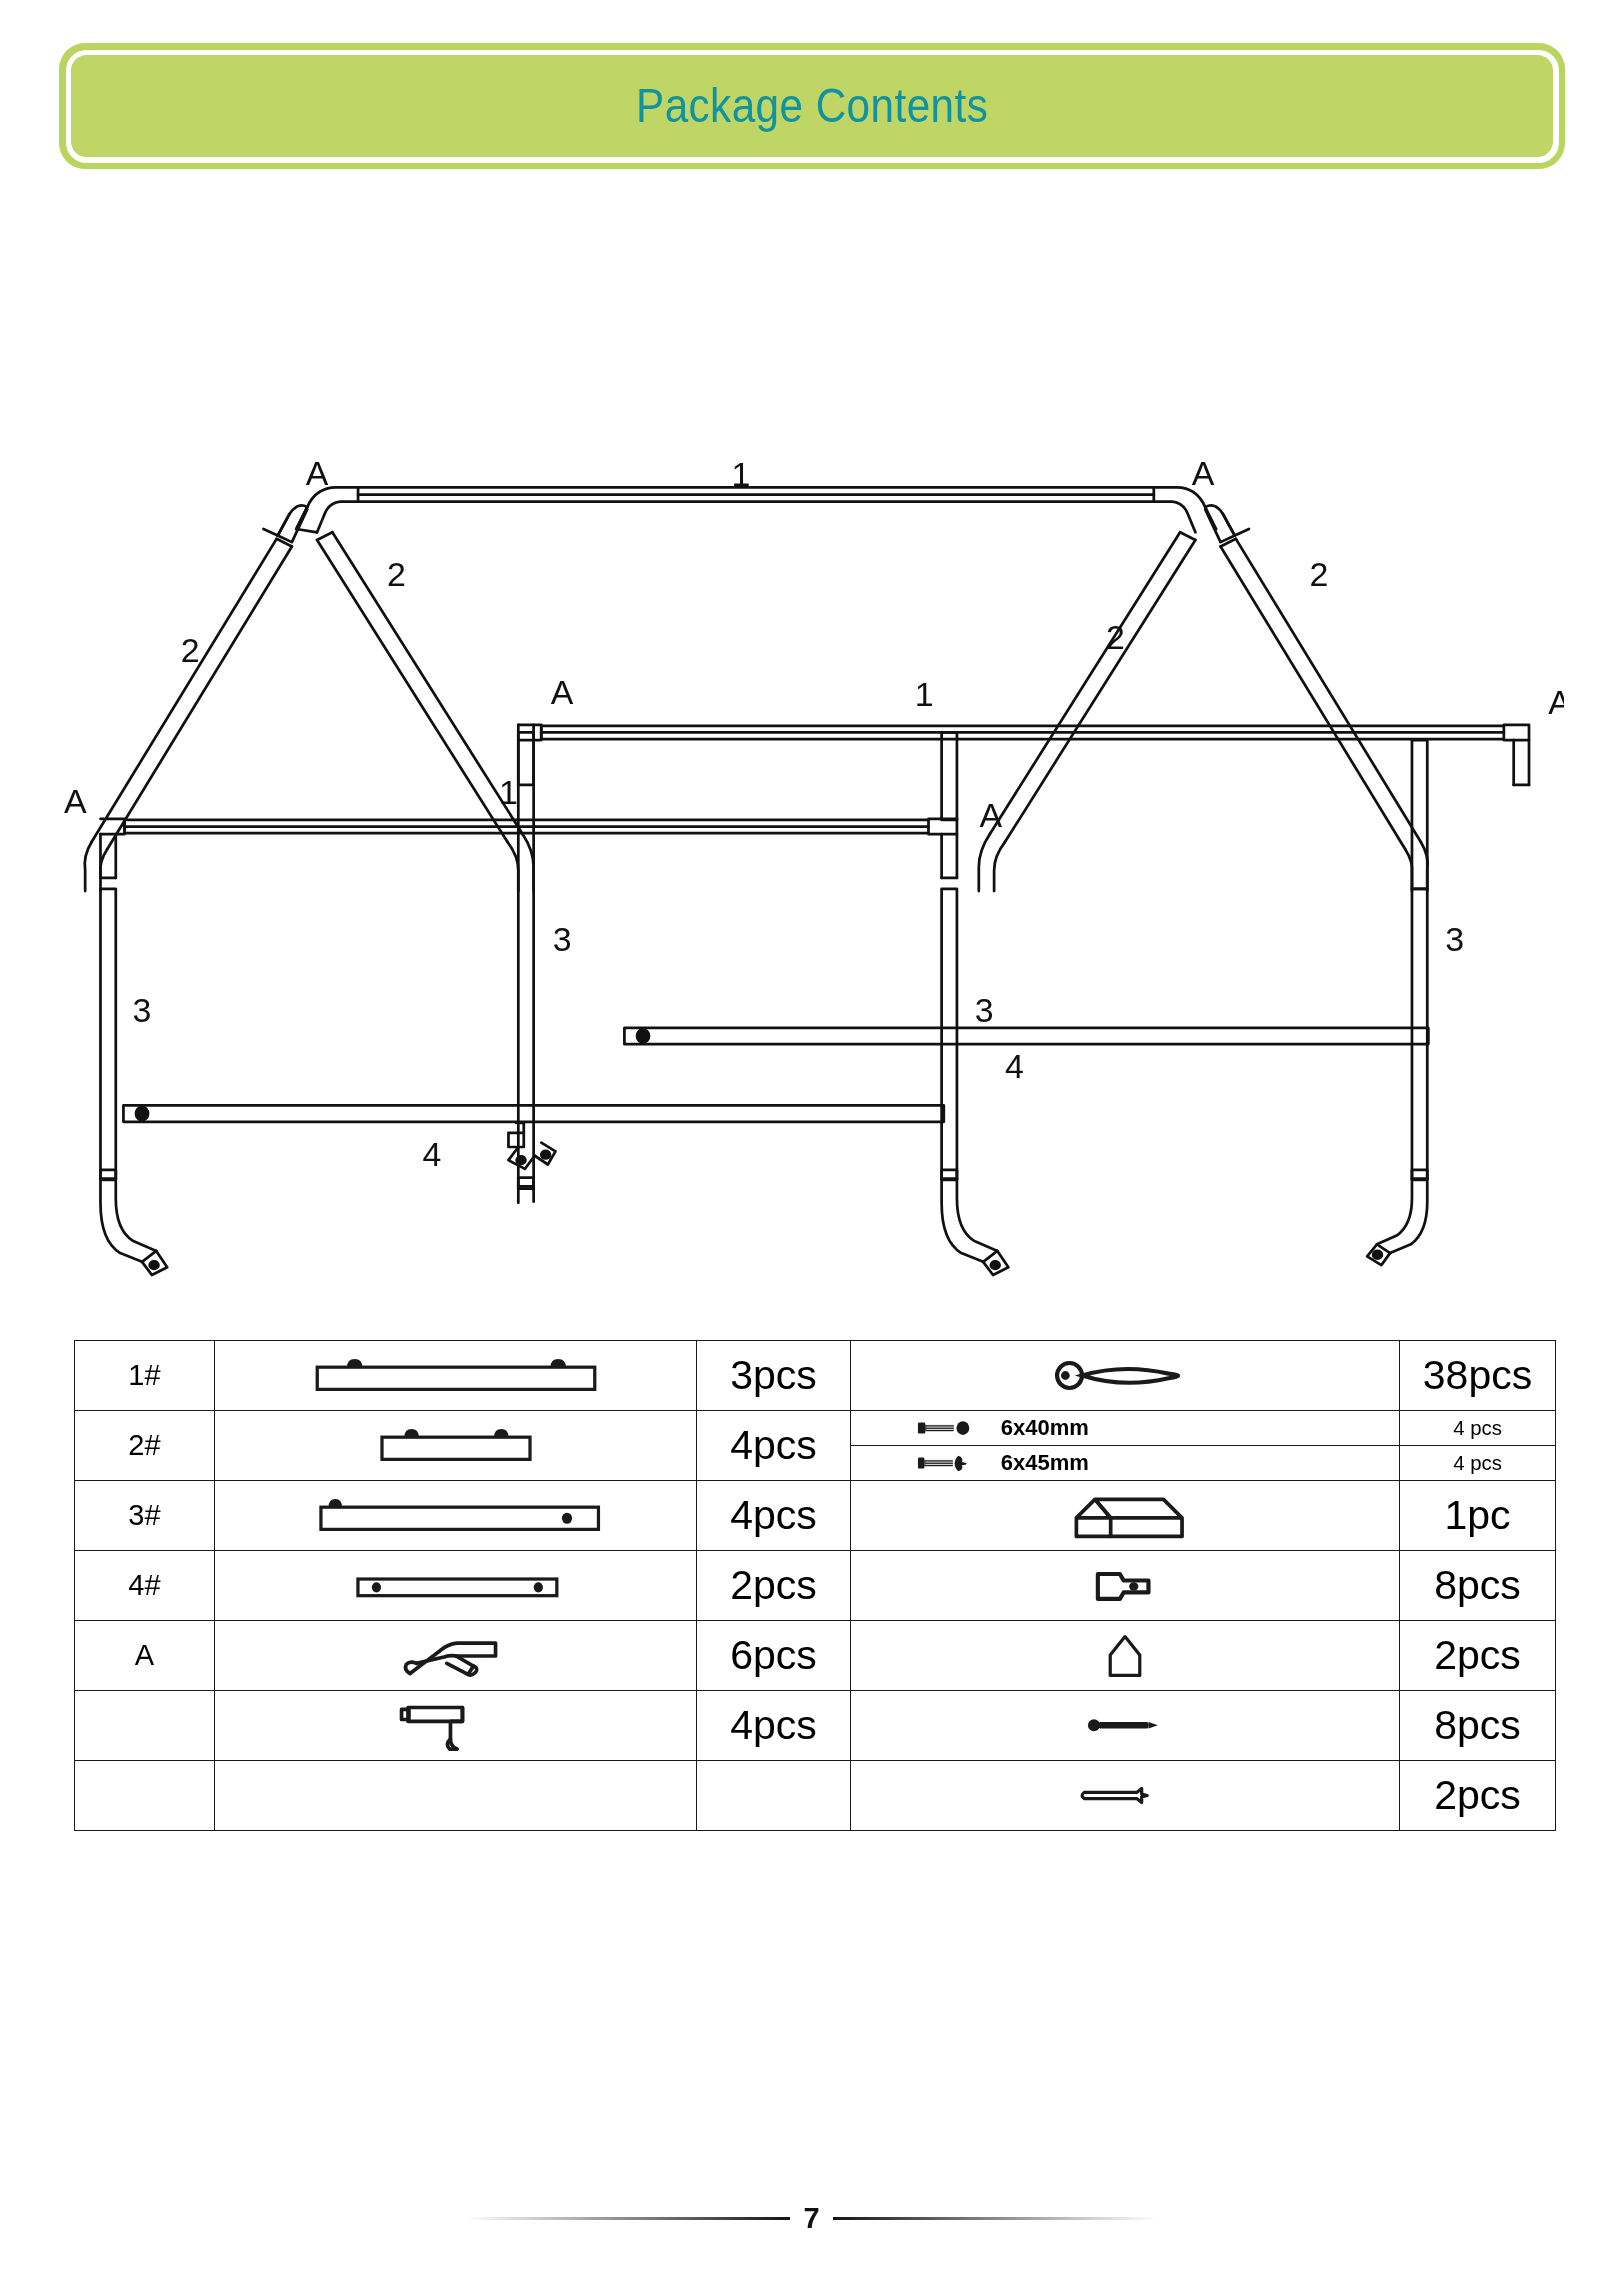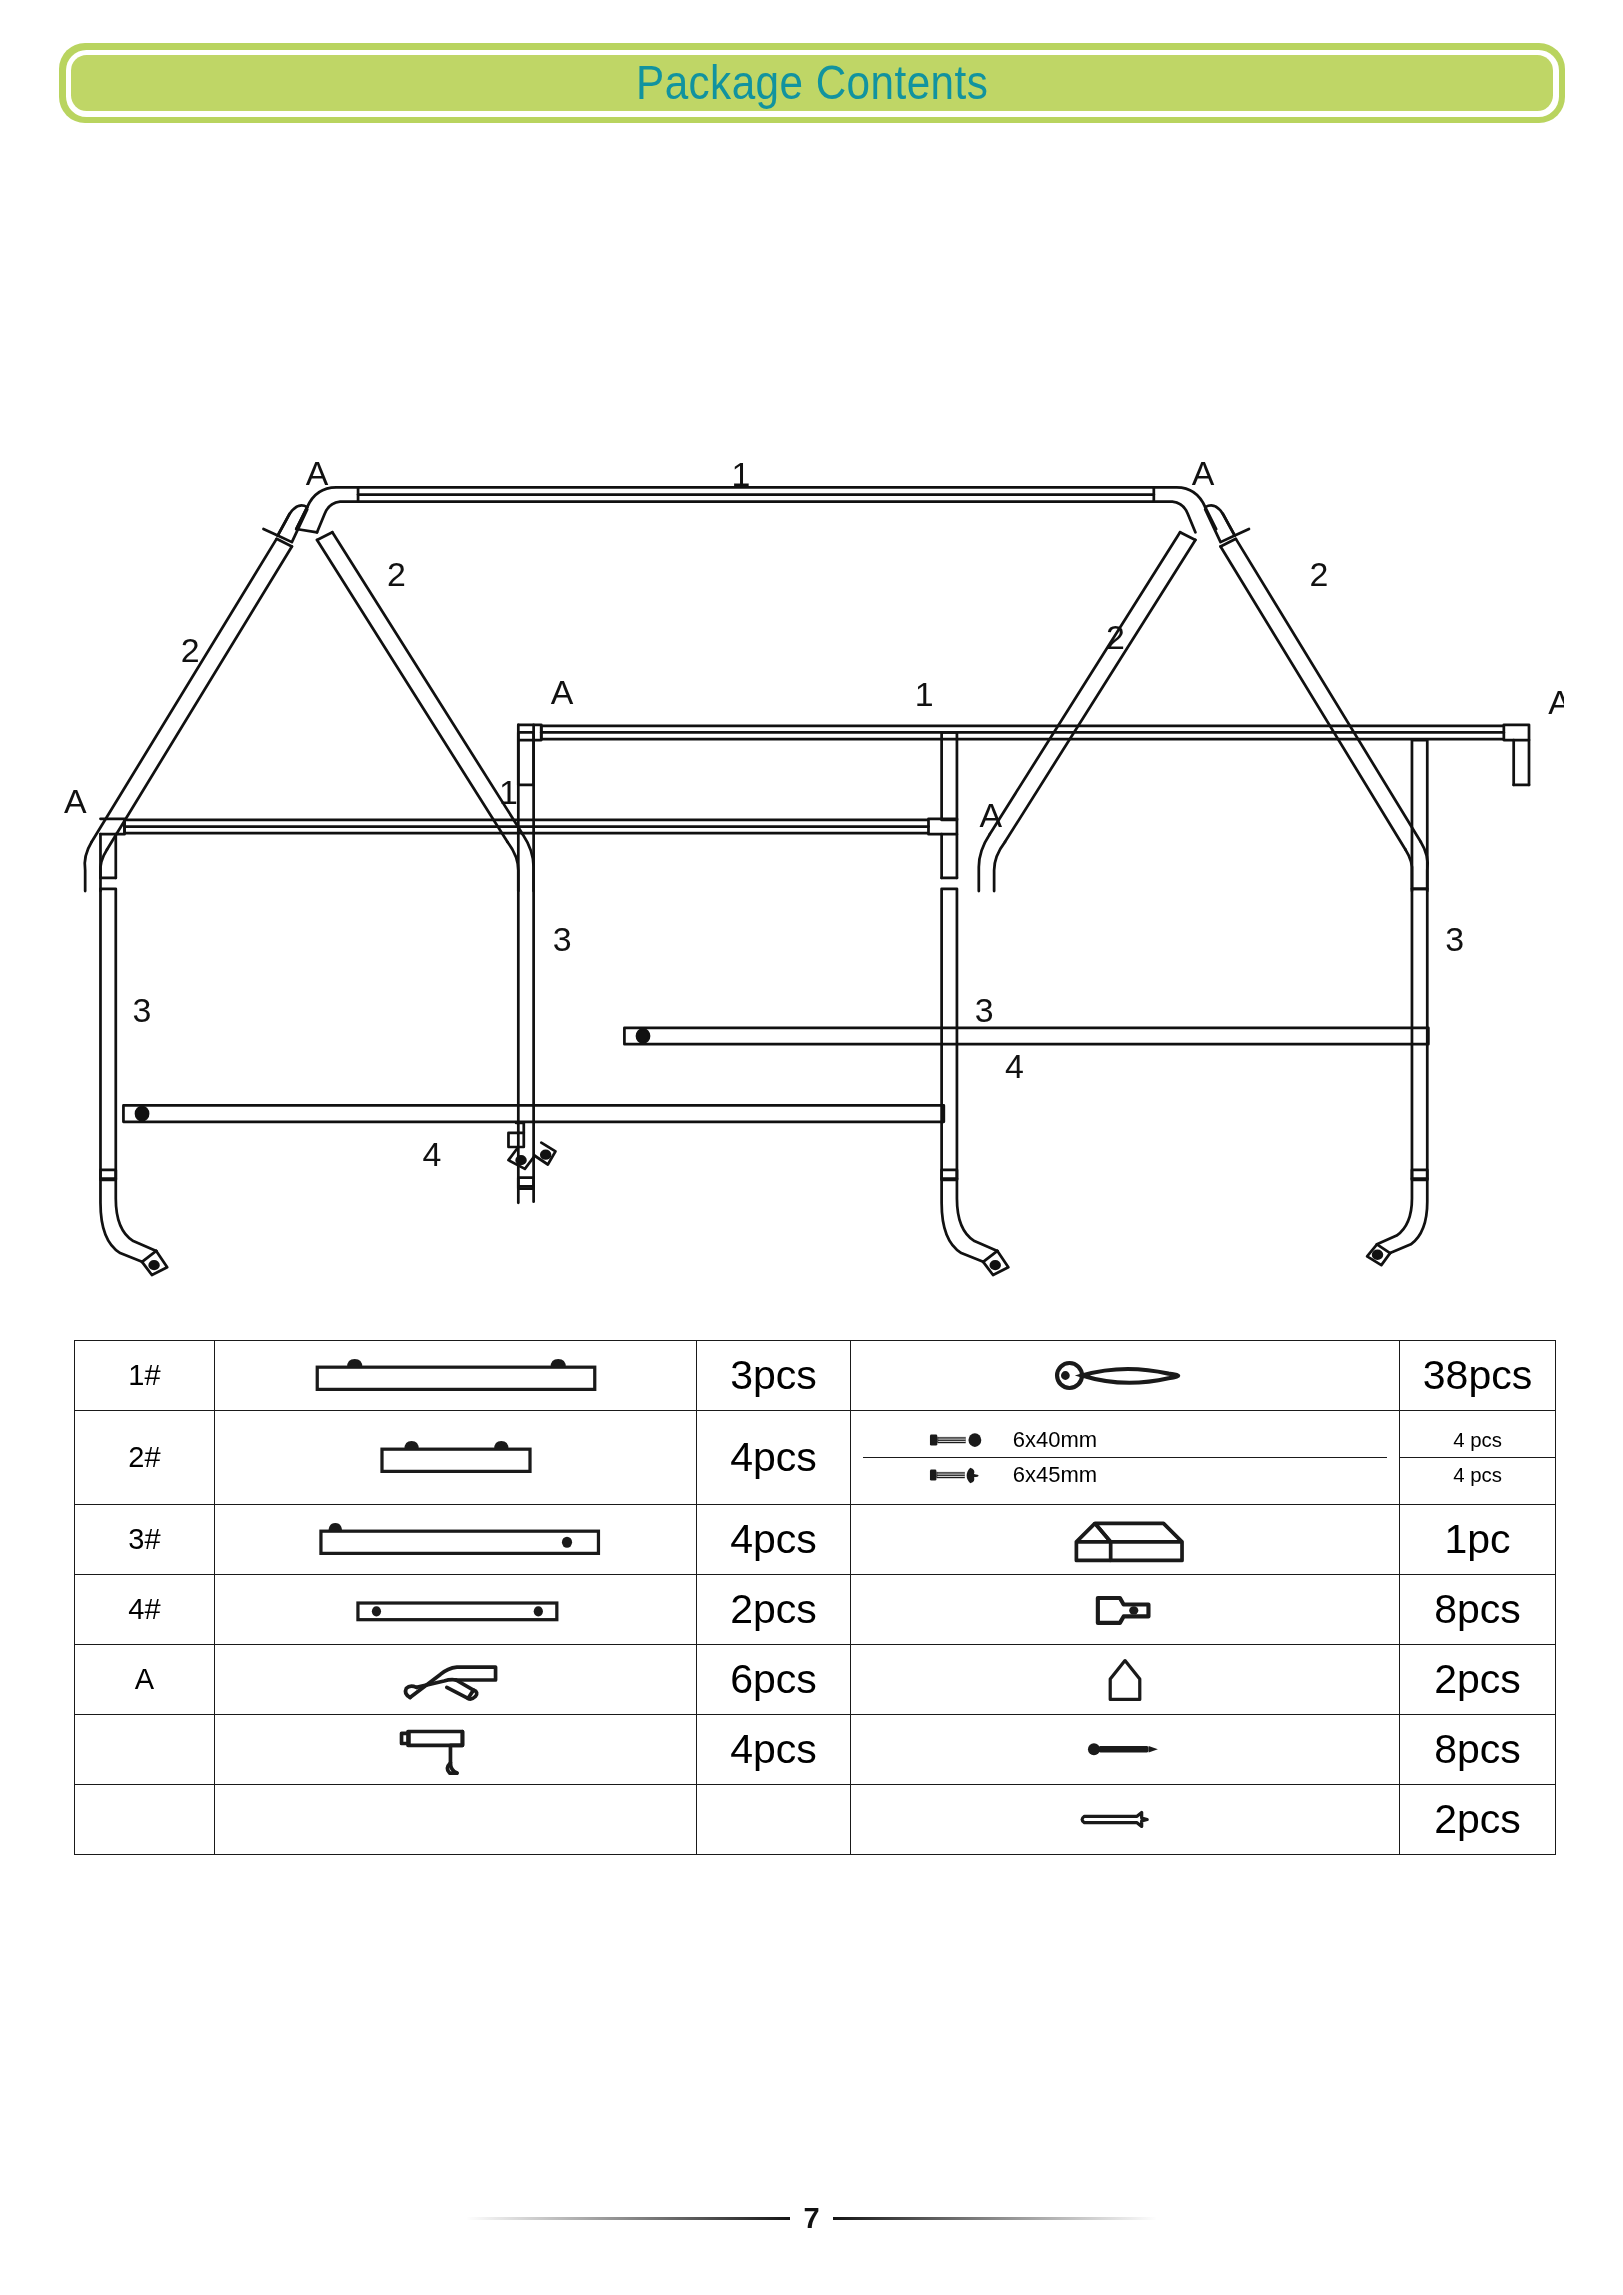--- a/index.html
+++ b/index.html
@@ -7,21 +7,21 @@
     width:1623px;height:2295px;
     background:#ffffff;
     font-family:"Liberation Sans", sans-serif;
     overflow:hidden;
     position:relative;
   }
   .page{position:relative;width:1623px;height:2295px;}
 
   
   .banner-outer{
-    position:absolute;left:59px;top:43px;width:1506px;height:80px;
+    position:absolute;left:59px;top:43px;width:1506px;height:126px;
     background:#b9d45f;border-radius:26px;
     box-sizing:border-box;
     padding:6.5px;
   }
   .banner-inner{
     width:100%;height:100%;
     background:#ffffff;border-radius:20.4px;
     box-sizing:border-box;padding:5.6px;
   }
   .banner-fill{
@@ -326,21 +326,21 @@
             <svg class="ic" width="296" height="37" viewBox="0 0 640 80">
               <g fill="none" stroke="#1a1a1a" stroke-width="7">
                 <rect x="160" y="22" width="320" height="48"></rect>
                 <path d="M212 22 q0-14 12-14 q12 0 12 14" fill="#1a1a1a"></path>
                 <path d="M406 22 q0-14 12-14 q12 0 12 14" fill="#1a1a1a"></path>
               </g>
             </svg>
           </div>
         </td>
         <td class="c-qty"><span class="qty-txt">4pcs</span></td>
-        <td class="c-hw" style="padding:12px;">
+        <td class="c-hw" style="padding:0;font-weight:bold;">
           <div style="display:flex;flex-direction:column;height:69px;">
             <div style="flex:1;display:flex;align-items:center;border-bottom:1.9px solid #1a1a1a;">
               <div class="hw-row">
                 <svg class="ic" width="69" height="22" viewBox="0 0 150 48">
                   <g fill="#1a1a1a">
                     <rect x="4" y="12" width="16" height="24" rx="3"></rect>
                     <rect x="20" y="17" width="62" height="14"></rect>
                     <path d="M22 17 h60 M22 22 h60 M22 27 h60" stroke="#fff" stroke-width="2"></path>
                     <ellipse cx="102" cy="24" rx="14" ry="15"></ellipse>
                   </g>

